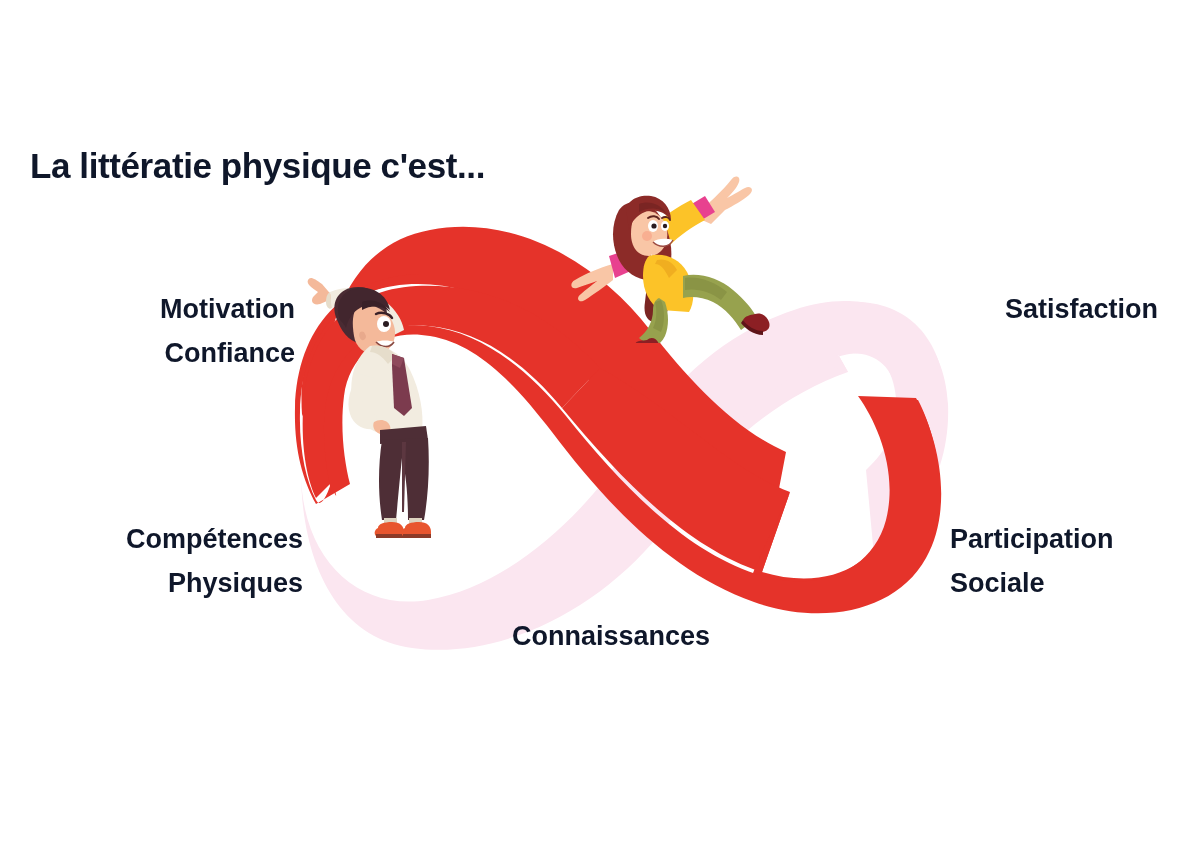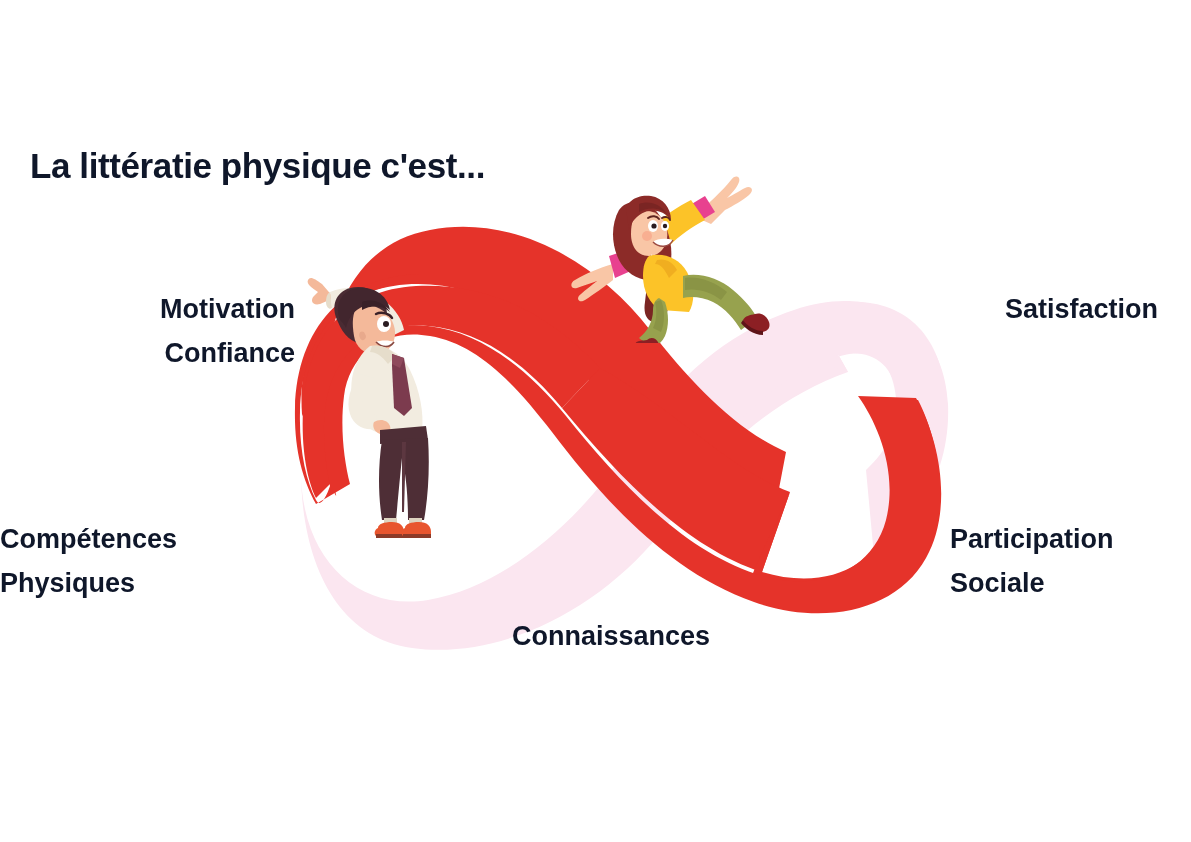--- a/index.html
+++ b/index.html
@@ -34,21 +34,21 @@
     position:absolute;
     color:#0f172a;
     font-weight:bold;
     font-size:27px;
     line-height:1.62;
     white-space:nowrap;
   }
   .label span{display:block;}
 
   .lbl-motivation{ left:0px; top:288px; width:295px; text-align:right; }
-  .lbl-competences{ left:0px; top:518px; width:303px; }
+  .lbl-competences{ left:0px; top:518px; width:303px; text-align:right; }
   .lbl-satisfaction{ left:928px; top:288px; width:230px; text-align:right; }
   .lbl-participation{ left:950px; top:518px; width:260px; text-align:left; }
   .lbl-connaissances{ left:421px; top:615px; width:380px; text-align:center; }
 
   .figure{position:absolute;}
   .fig-man{ left:300px; top:262px; width:205px; height:280px; }
   .fig-woman{ left:565px; top:168px; width:235px; height:175px; }
 </style>
 </head>
 <body>

